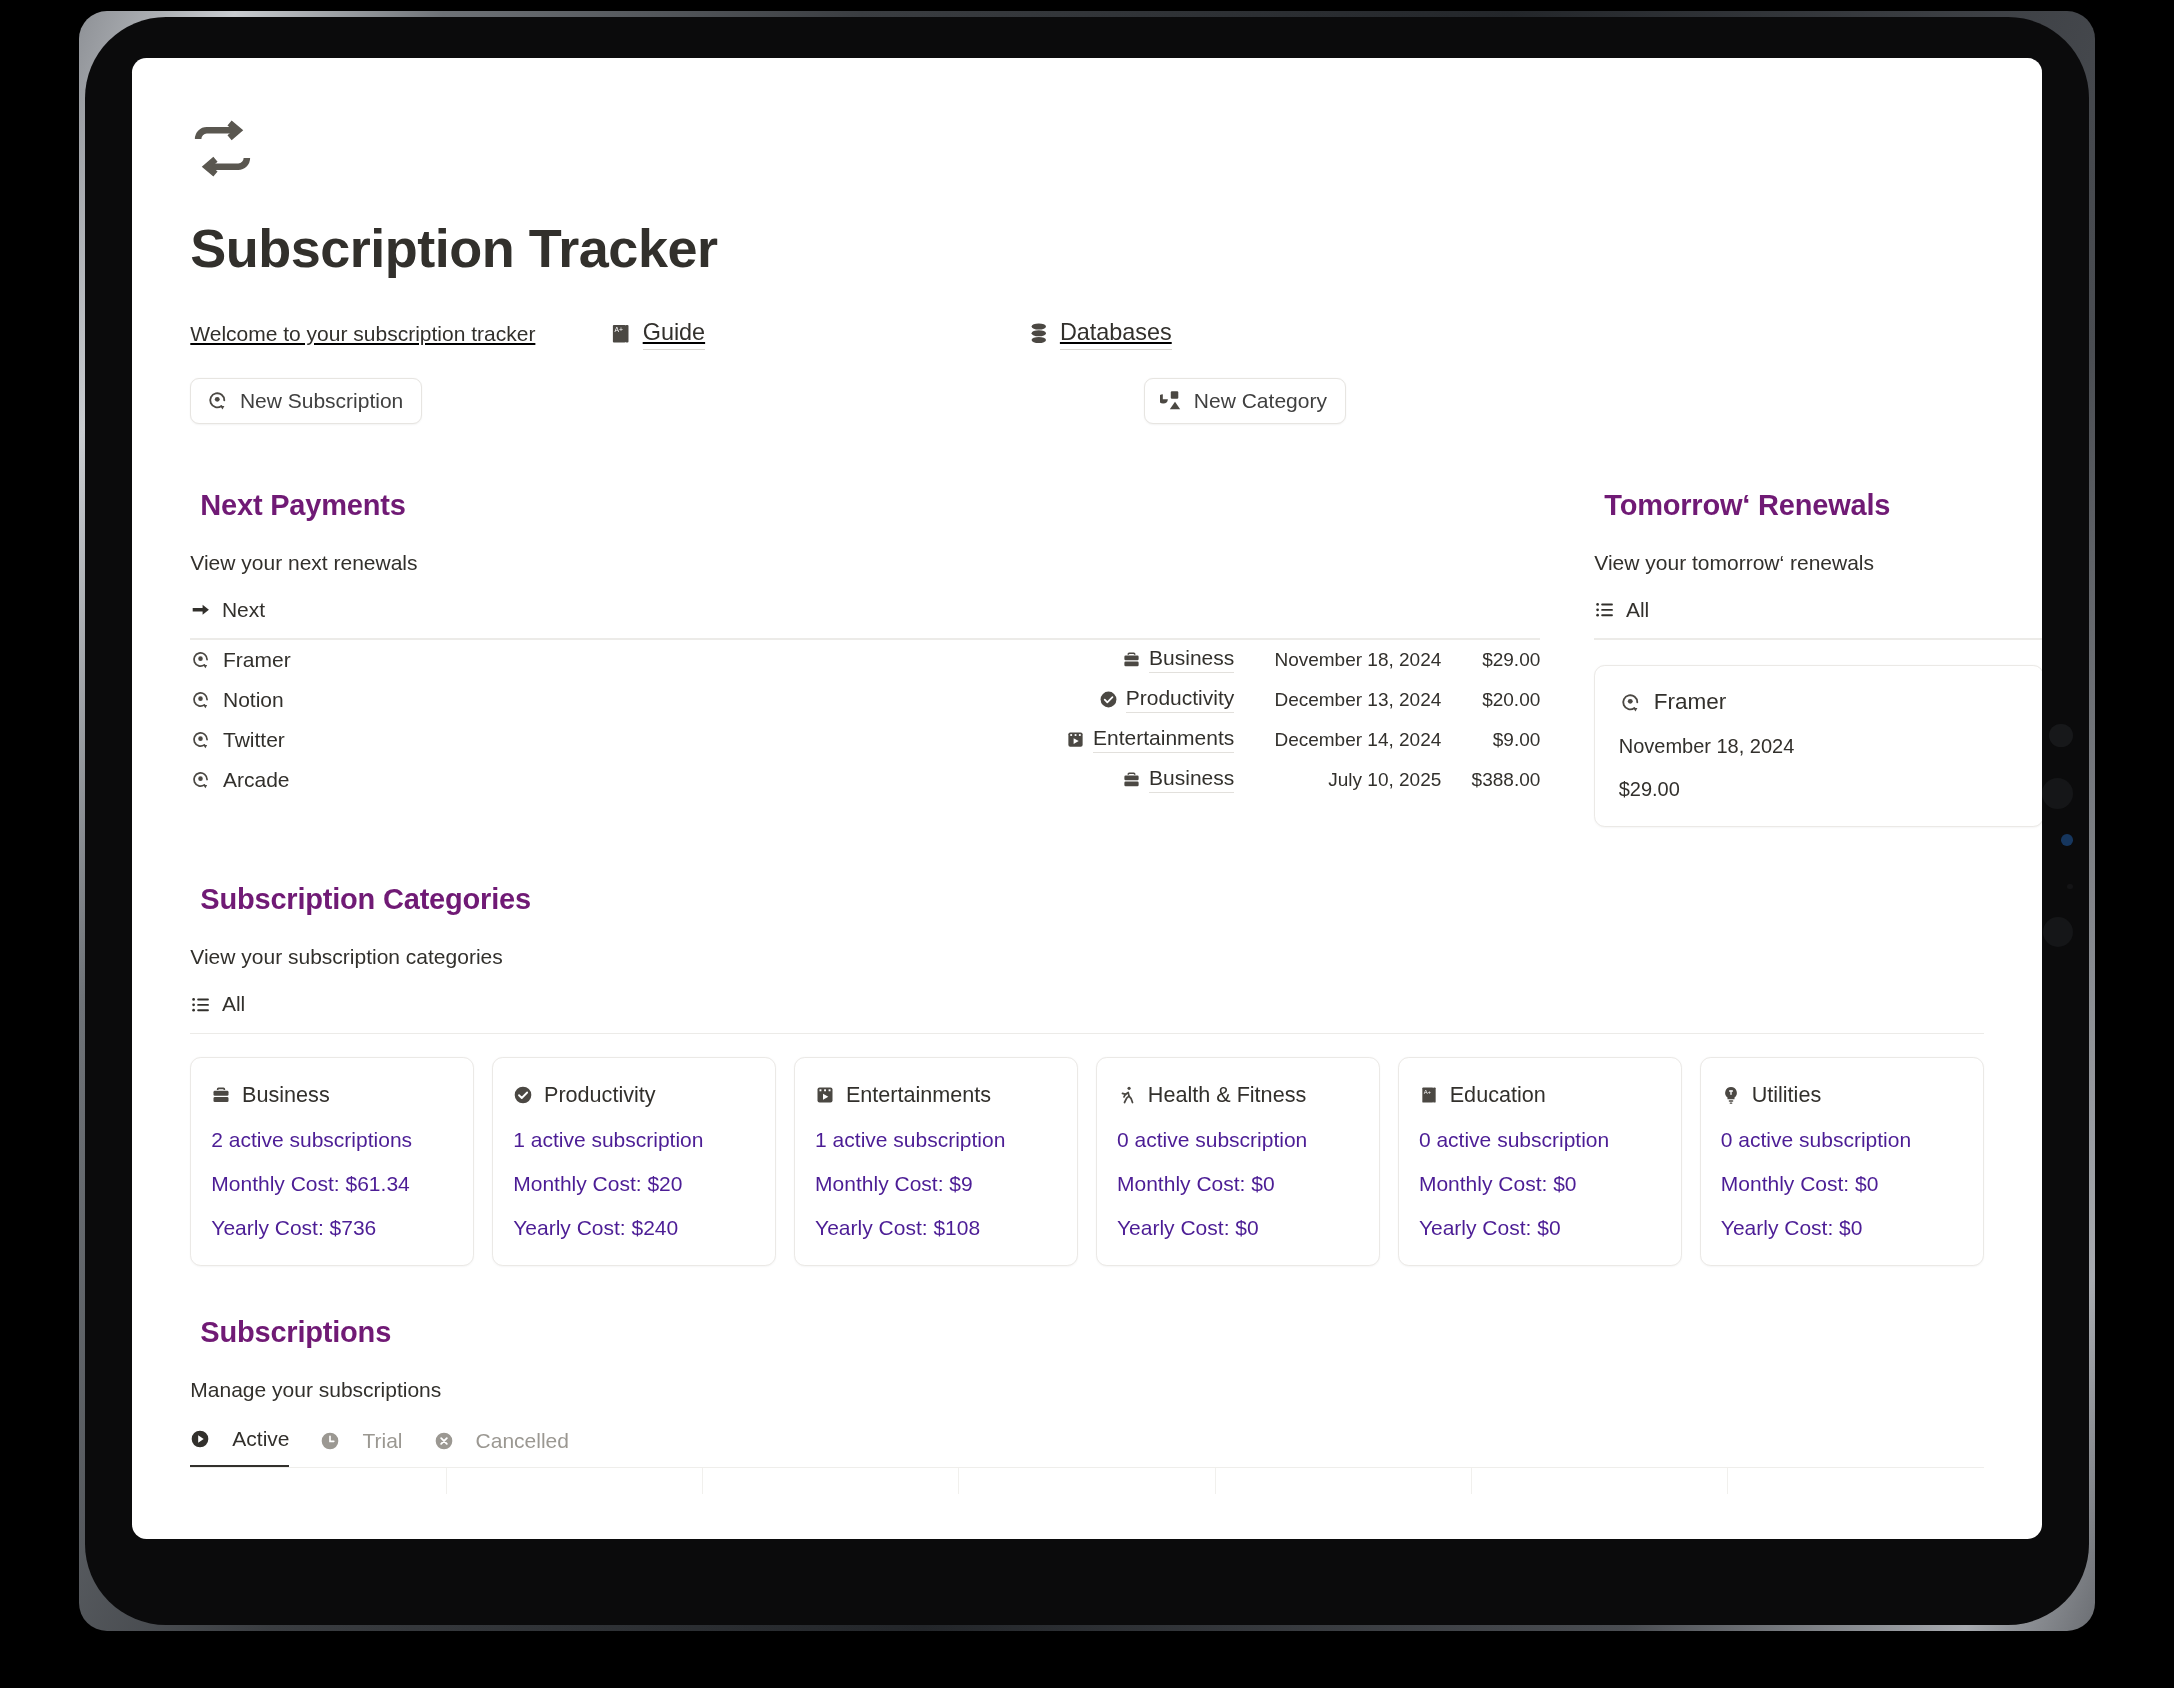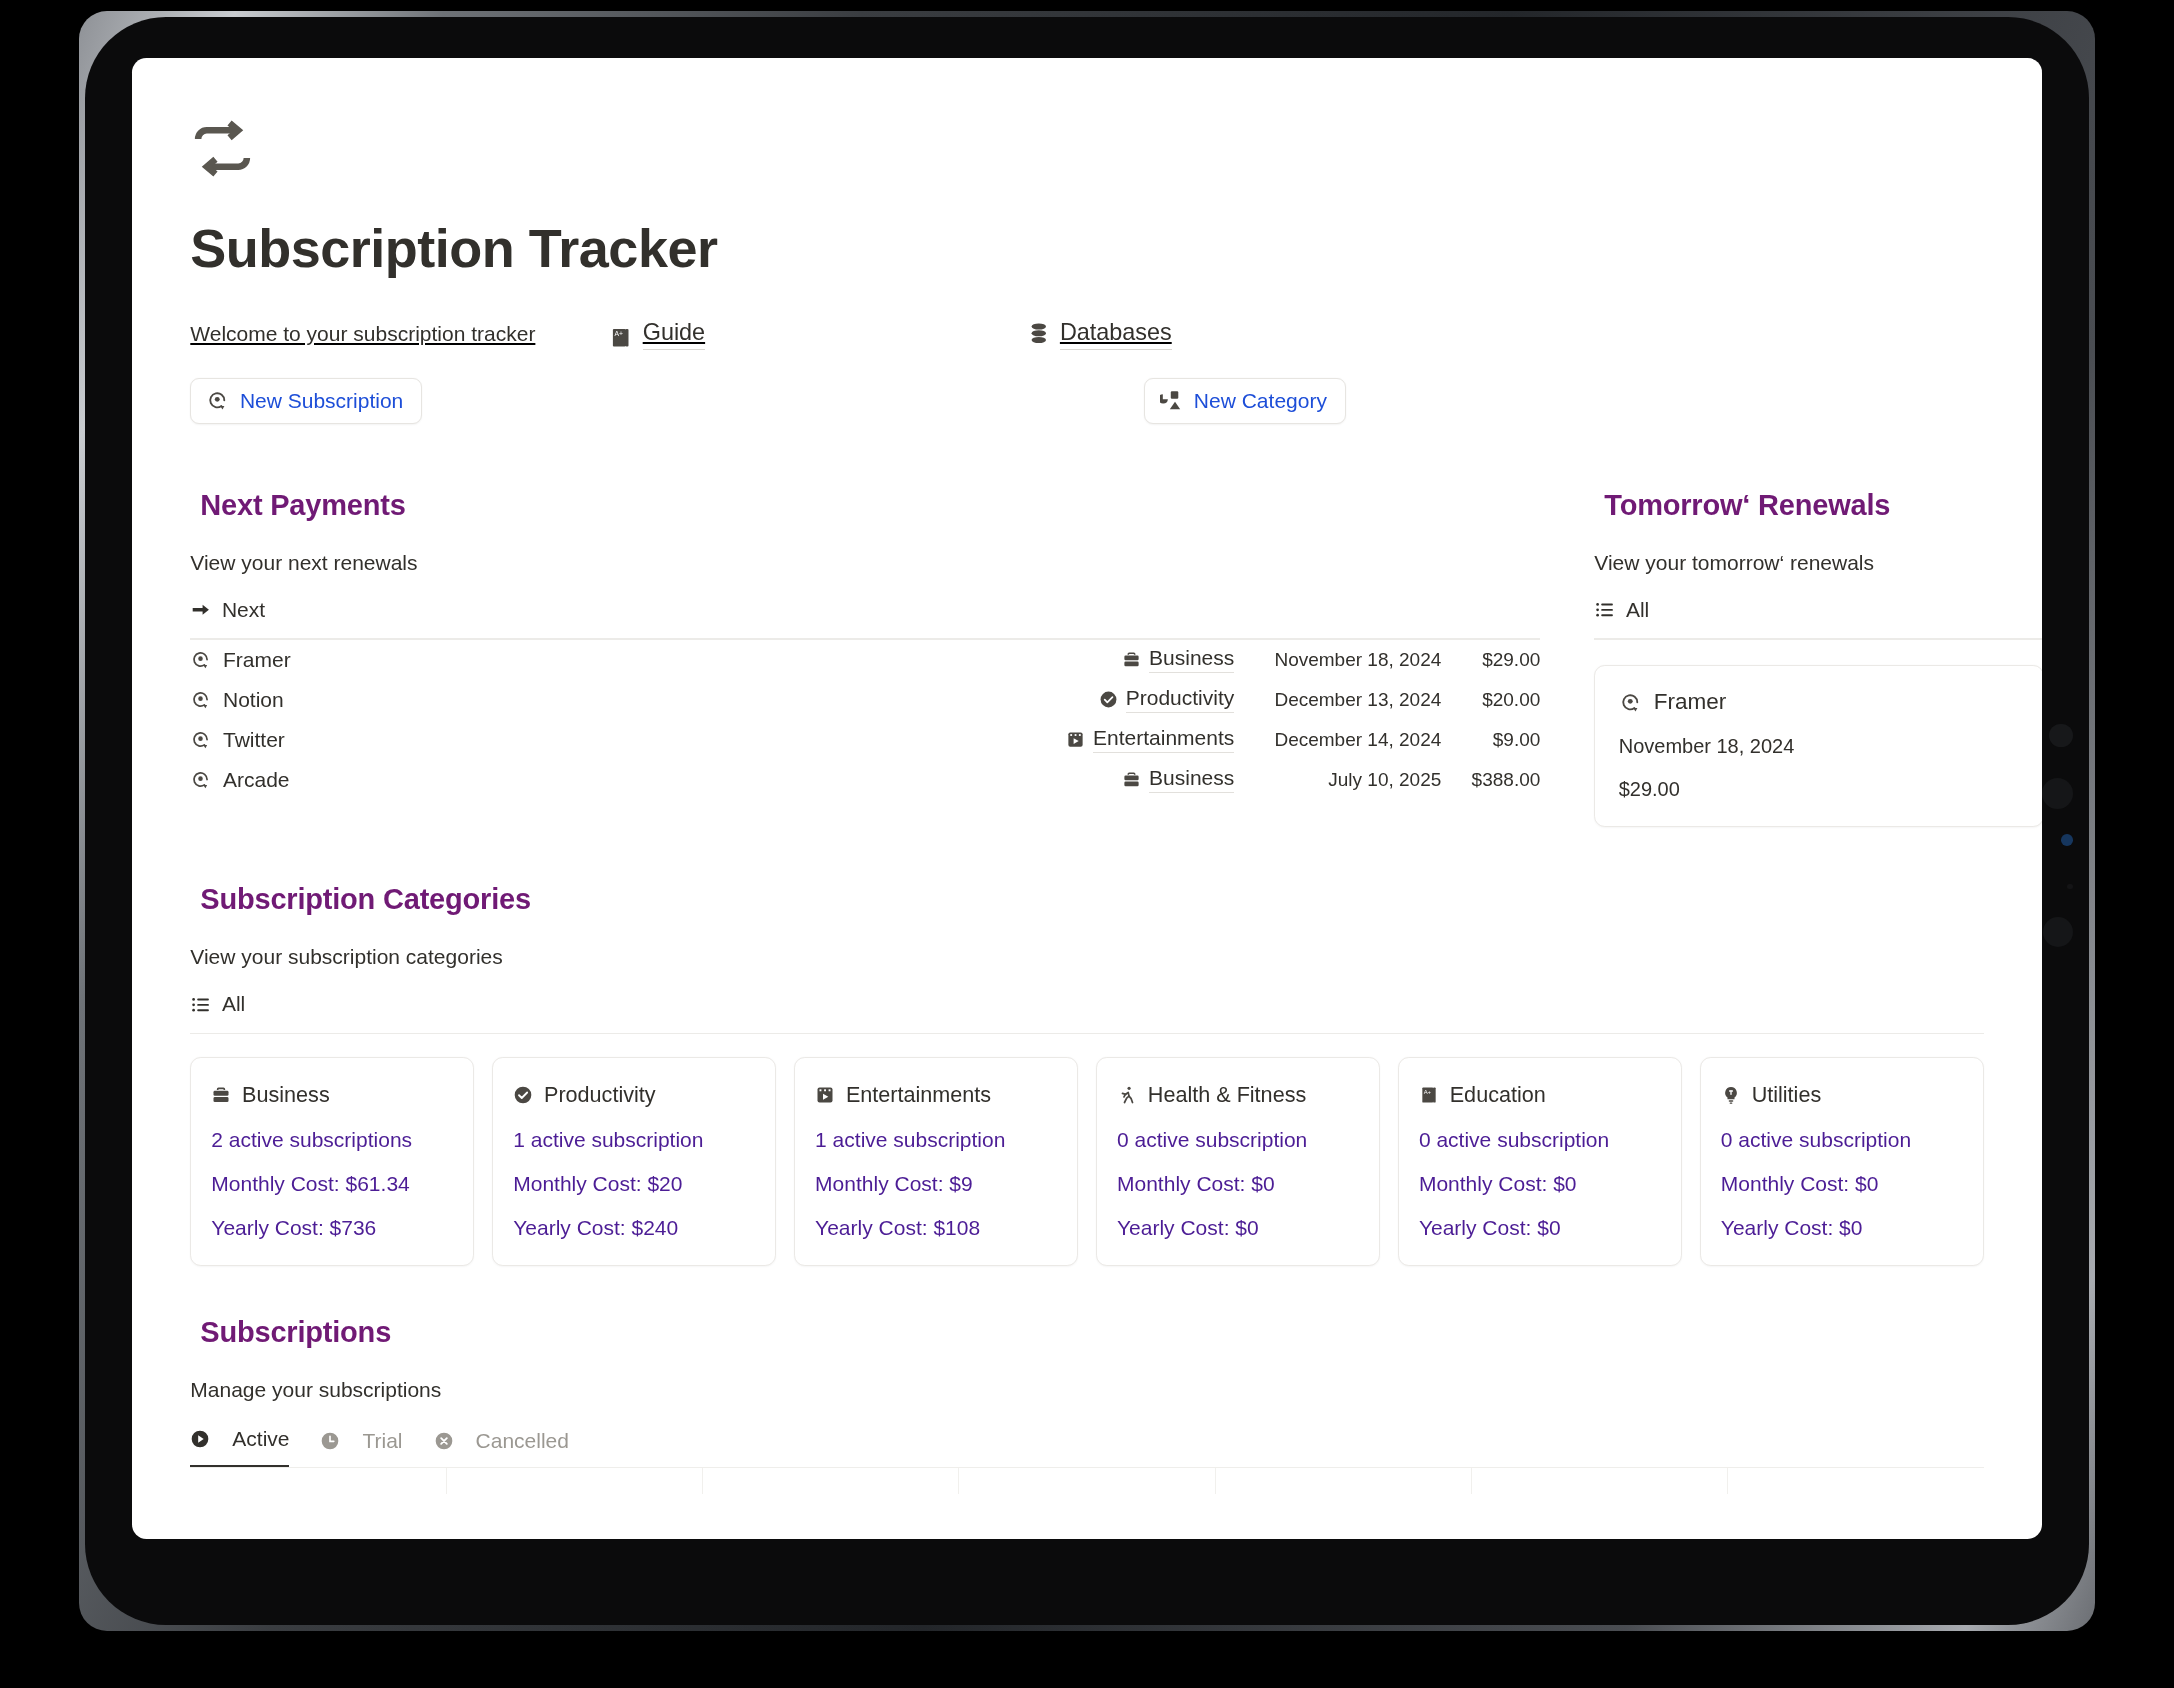--- a/index.html
+++ b/index.html
@@ -88,34 +88,34 @@
     align-items: center;
     gap: 10px;
     font-size: 23.4px;
     color: #32302c;
     flex: 0 0 auto;
   }
   .meta-link .lbl {
     border-bottom: 1.4px solid #d9d7d2;
     padding-bottom: 2.7px;
   }
-  .meta-link.guide  { width: 419px; align-items: flex-end; }
+  .meta-link.guide  { width: 419px; }
 
   
   .btn-row { display: flex; align-items: center; margin-bottom: 65px; }
   .pill {
     display: inline-flex;
     align-items: center;
     gap: 11.7px;
     border: 1.4px solid #e7e5e1;
     border-radius: 9px;
     background: #fff;
     padding: 10px 18px 10px 14.4px;
     font-size: 21px;
-    color: #1d4ed8;
+    color: #404040;
     box-shadow: 0 0.9px 1.8px rgba(15,15,15,.05);
     cursor: pointer;
     white-space: nowrap;
   }
   .btn-spacer { width: 722px; flex: 0 0 auto; }
 
   
   .cols { display: flex; gap: 0; }
   .col-left  { width: 1350px; flex: 0 0 auto; }
   .col-gap   { width: 54px;  flex: 0 0 auto; }

